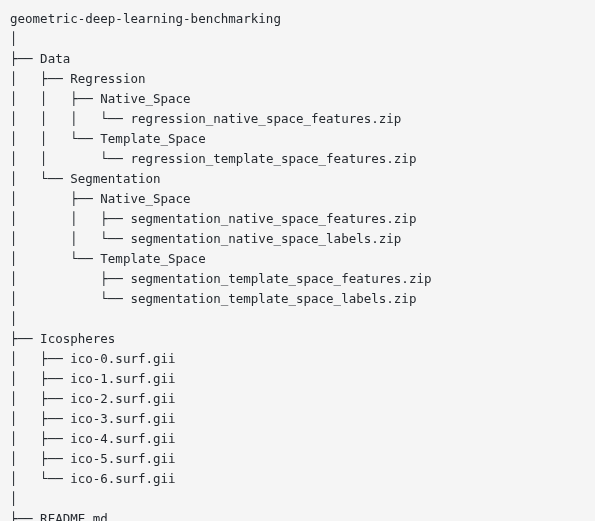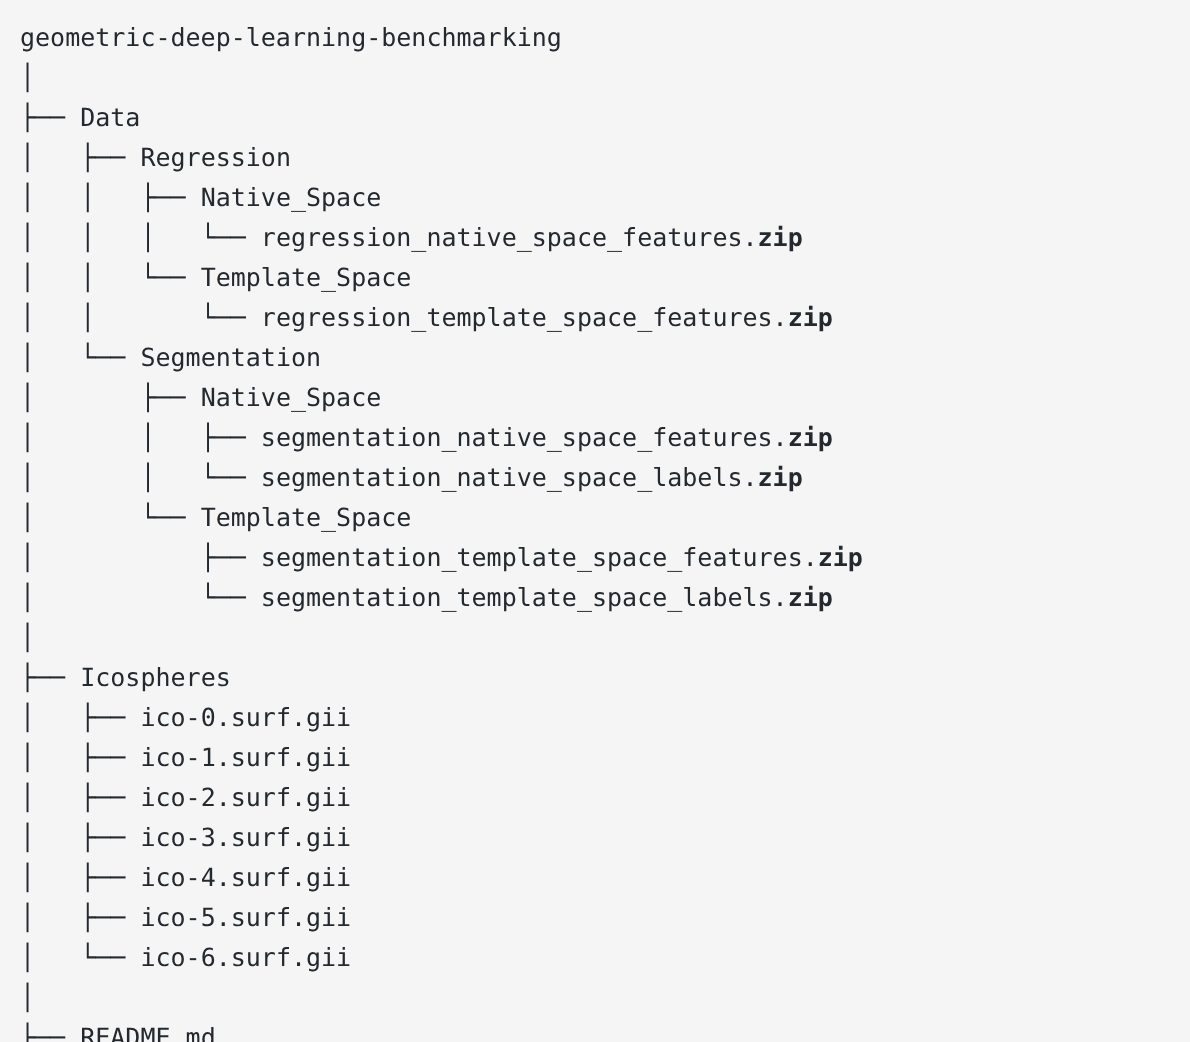--- a/index.html
+++ b/index.html
@@ -26,19 +26,19 @@
     height: 20px;
     white-space: pre;
   }
   .prefix {
     white-space: pre;
   }
   .name {
     white-space: pre;
   }
   .ext-bold {
-    font-weight: bold;
+    font-weight: normal;
   }
 </style>
 </head>
 <body>
 
 <div id="tree"><div class="row"><span class="prefix"></span><span class="name">geometric-deep-learning-benchmarking</span></div><div class="row"><span class="prefix">│</span><span class="name"></span></div><div class="row"><span class="prefix">├── </span><span class="name">Data</span></div><div class="row"><span class="prefix">│   ├── </span><span class="name">Regression</span></div><div class="row"><span class="prefix">│   │   ├── </span><span class="name">Native_Space</span></div><div class="row"><span class="prefix">│   │   │   └── </span><span class="name">regression_native_space_features.</span><span class="ext-bold">zip</span></div><div class="row"><span class="prefix">│   │   └── </span><span class="name">Template_Space</span></div><div class="row"><span class="prefix">│   │       └── </span><span class="name">regression_template_space_features.</span><span class="ext-bold">zip</span></div><div class="row"><span class="prefix">│   └── </span><span class="name">Segmentation</span></div><div class="row"><span class="prefix">│       ├── </span><span class="name">Native_Space</span></div><div class="row"><span class="prefix">│       │   ├── </span><span class="name">segmentation_native_space_features.</span><span class="ext-bold">zip</span></div><div class="row"><span class="prefix">│       │   └── </span><span class="name">segmentation_native_space_labels.</span><span class="ext-bold">zip</span></div><div class="row"><span class="prefix">│       └── </span><span class="name">Template_Space</span></div><div class="row"><span class="prefix">│           ├── </span><span class="name">segmentation_template_space_features.</span><span class="ext-bold">zip</span></div><div class="row"><span class="prefix">│           └── </span><span class="name">segmentation_template_space_labels.</span><span class="ext-bold">zip</span></div><div class="row"><span class="prefix">│</span><span class="name"></span></div><div class="row"><span class="prefix">├── </span><span class="name">Icospheres</span></div><div class="row"><span class="prefix">│   ├── </span><span class="name">ico-0.surf.gii</span></div><div class="row"><span class="prefix">│   ├── </span><span class="name">ico-1.surf.gii</span></div><div class="row"><span class="prefix">│   ├── </span><span class="name">ico-2.surf.gii</span></div><div class="row"><span class="prefix">│   ├── </span><span class="name">ico-3.surf.gii</span></div><div class="row"><span class="prefix">│   ├── </span><span class="name">ico-4.surf.gii</span></div><div class="row"><span class="prefix">│   ├── </span><span class="name">ico-5.surf.gii</span></div><div class="row"><span class="prefix">│   └── </span><span class="name">ico-6.surf.gii</span></div><div class="row"><span class="prefix">│</span><span class="name"></span></div><div class="row"><span class="prefix">├── </span><span class="name">README.md</span></div></div>
 
 </body></html>

